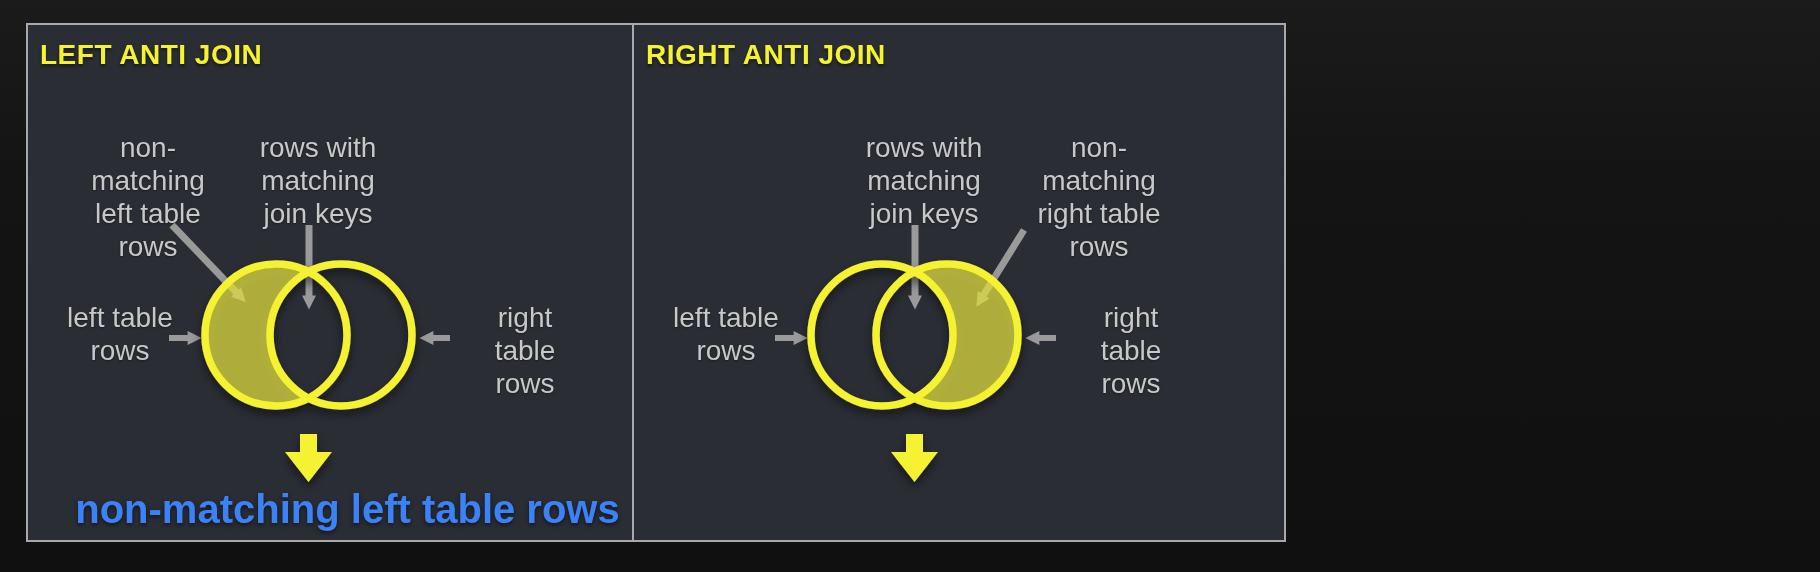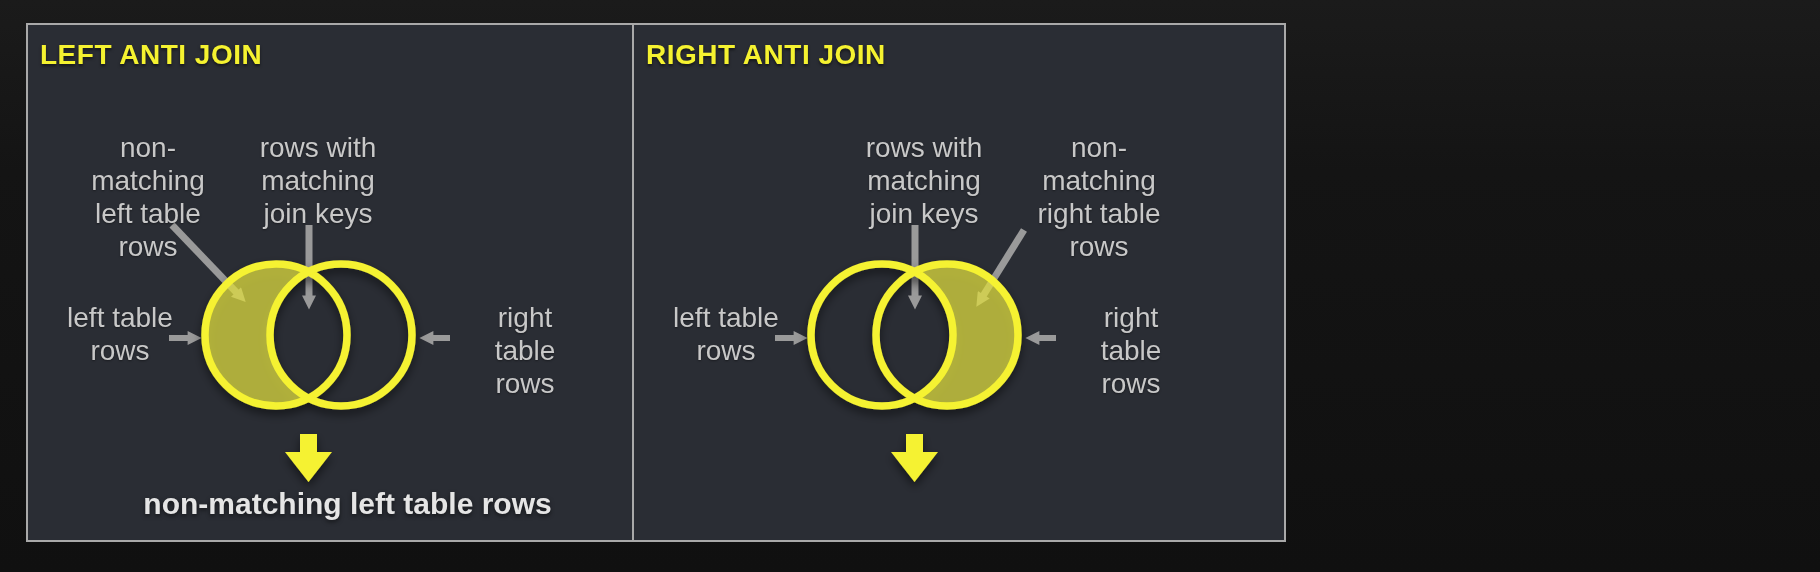--- a/index.html
+++ b/index.html
@@ -24,21 +24,21 @@
   .callout{
     position:absolute;color:#c8c8c8;font-size:28px;line-height:33px;
     text-align:center;text-shadow:0 1px 2px rgba(0,0,0,.4);
   }
   .callout span{display:block;margin-left:28px;}
   .co-top{top:106px;width:160px;}
   .co-side{top:276px;width:150px;}
   .venn-svg{position:absolute;left:0;top:0;}
   .result-label{
     position:absolute;top:462px;left:0;right:11px;text-align:center;
-    font-size:30px;font-weight:bold;color:#e5e5e5;
+    font-size:40px;font-weight:bold;color:#3b82f6;
     text-shadow:0 2px 4px rgba(0,0,0,.55);white-space:nowrap;
   }
 </style>
 </head>
 <body>
 
 <div class="panel p1">
   <div class="panel-title">LEFT ANTI JOIN</div>
 
   <svg class="venn-svg" width="573" height="515" viewBox="0 0 573 515">

